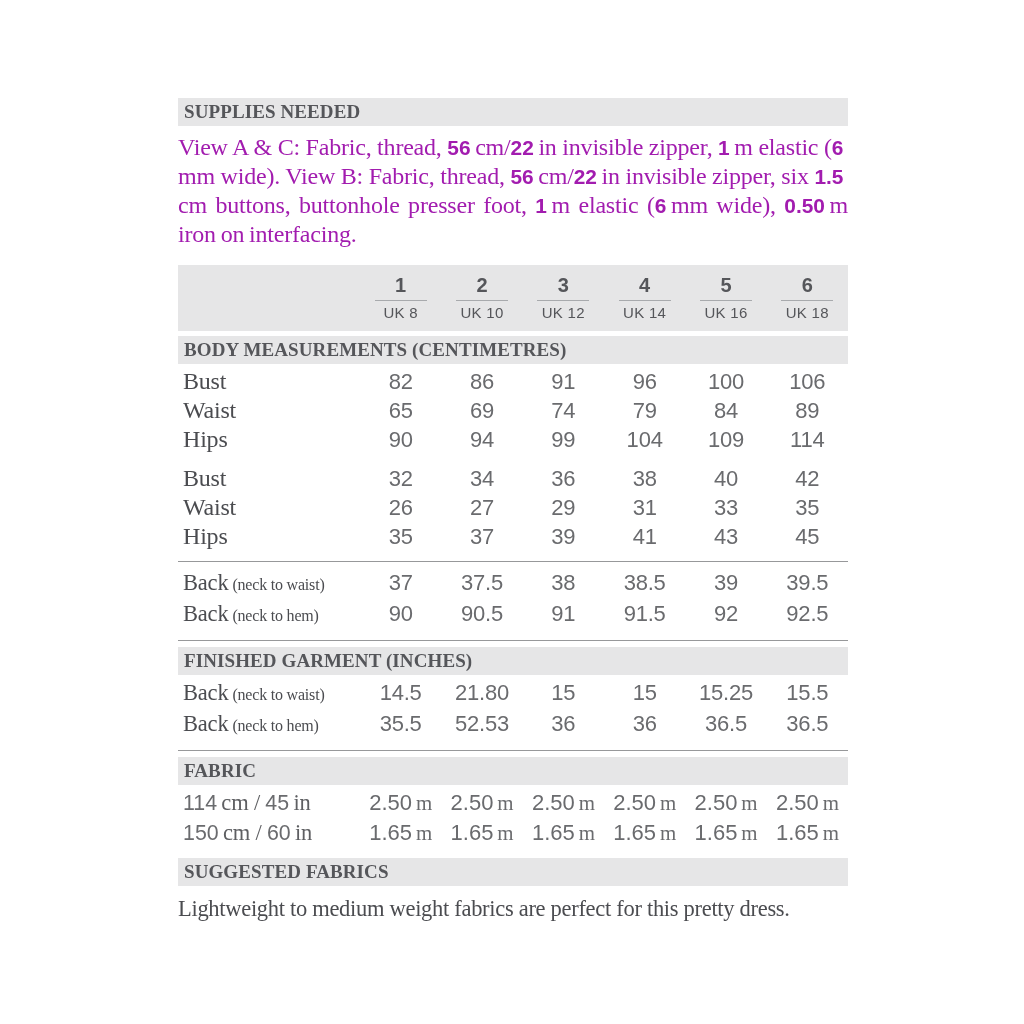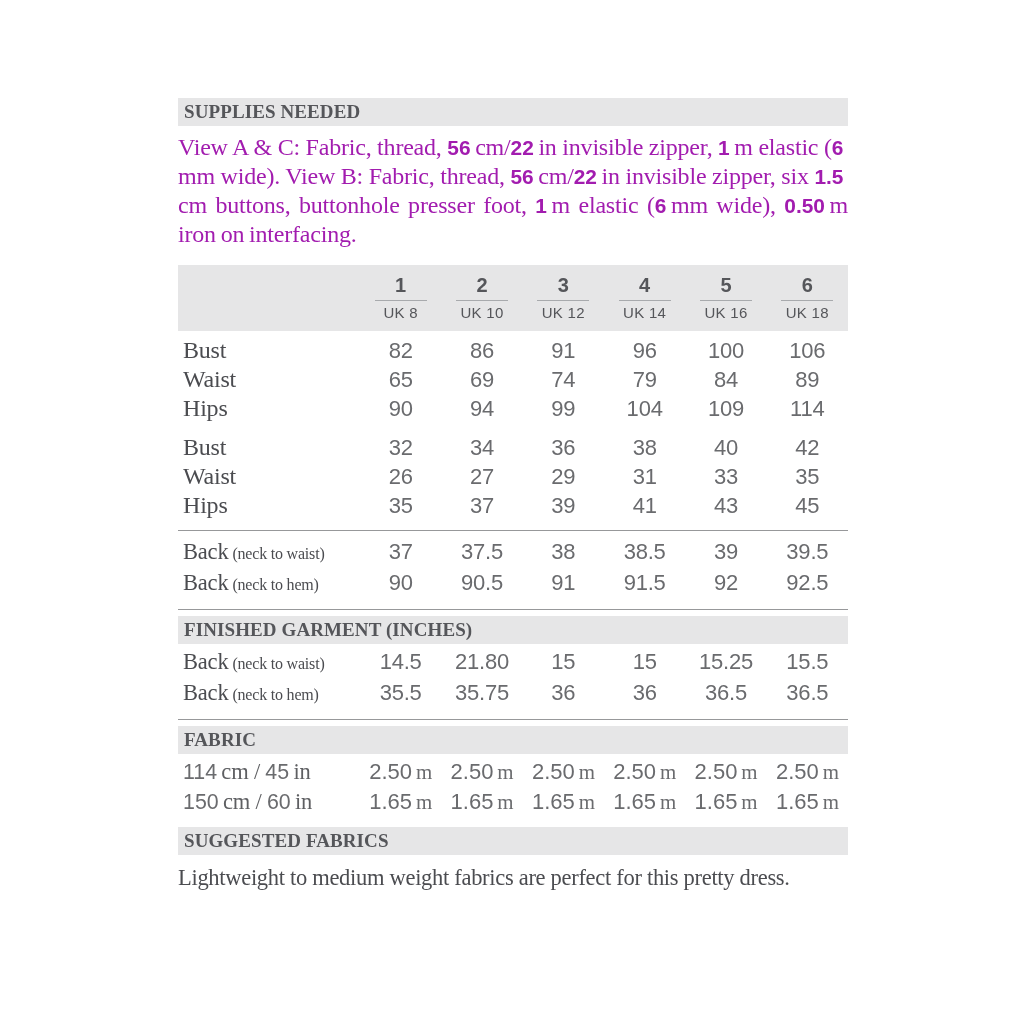--- a/index.html
+++ b/index.html
@@ -106,20 +106,23 @@
         <span class="size-line"></span>
         <span class="size-uk">UK 16</span>
       </div>
       <div class="size-cell">
         <span class="size-num">6</span>
         <span class="size-line"></span>
         <span class="size-uk">UK 18</span>
       </div>
     </div>
 
+  <div class="bar">
+    <span>BODY MEASUREMENTS (CENTIMETRES)</span>
+  </div>
   <div class="trows">
       <div class="trow">
         <div class="tlabel"><span>Bust</span></div>
         <div class="tval">82</div>
         <div class="tval">86</div>
         <div class="tval">91</div>
         <div class="tval">96</div>
         <div class="tval">100</div>
         <div class="tval">106</div>
       </div>
@@ -205,21 +208,21 @@
         <div class="tval">14.5</div>
         <div class="tval">21.80</div>
         <div class="tval">15</div>
         <div class="tval">15</div>
         <div class="tval">15.25</div>
         <div class="tval">15.5</div>
       </div>
       <div class="trow">
         <div class="tlabel has-sub"><span>Back</span><span class="sub">(neck to hem)</span></div>
         <div class="tval">35.5</div>
-        <div class="tval">35.75</div>
+        <div class="tval">52.53</div>
         <div class="tval">36</div>
         <div class="tval">36</div>
         <div class="tval">36.5</div>
         <div class="tval">36.5</div>
       </div>
     </div>
 
   <hr class="rule">
   <div class="bar">
     <span>FABRIC</span>

